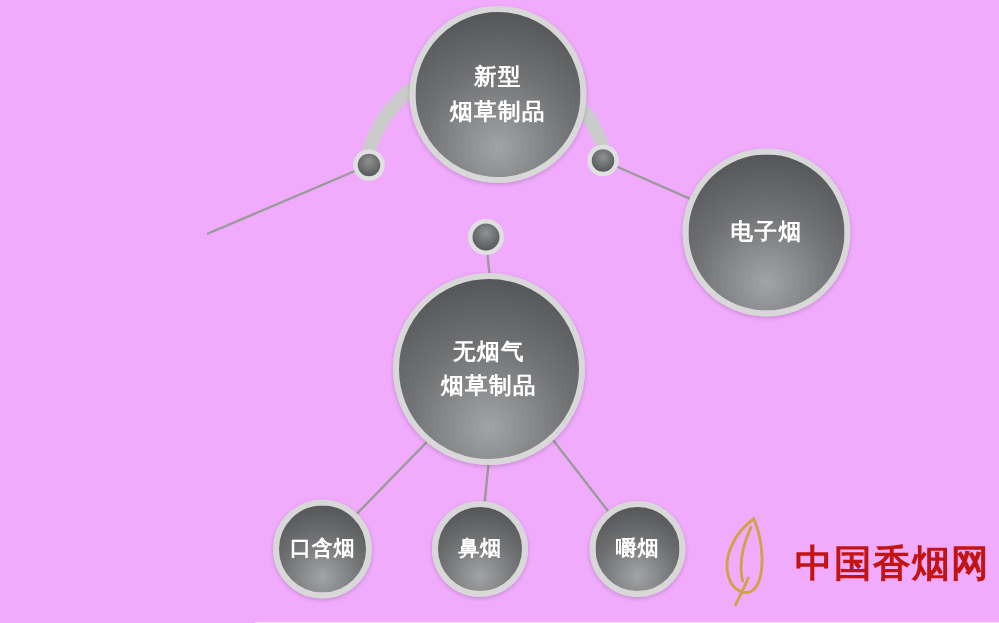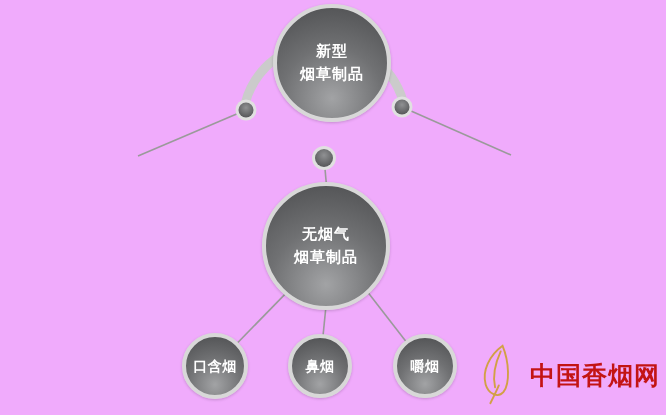--- a/index.html
+++ b/index.html
@@ -118,20 +118,23 @@
       <circle class="knob-core" cx="324" cy="158" r="9"></circle>
     </g>
   </svg>
 
   <div class="node" id="node-new">
     <span>新型
 烟草制品</span>
   </div>
 
 
+  <div class="node" id="node-ecig">
+    <span>电子烟</span>
+  </div>
 
   <div class="node" id="node-smokeless">
     <span>无烟气
 烟草制品</span>
   </div>
 
   <div class="node small" id="node-oral">
     <span>口含烟</span>
   </div>
 

